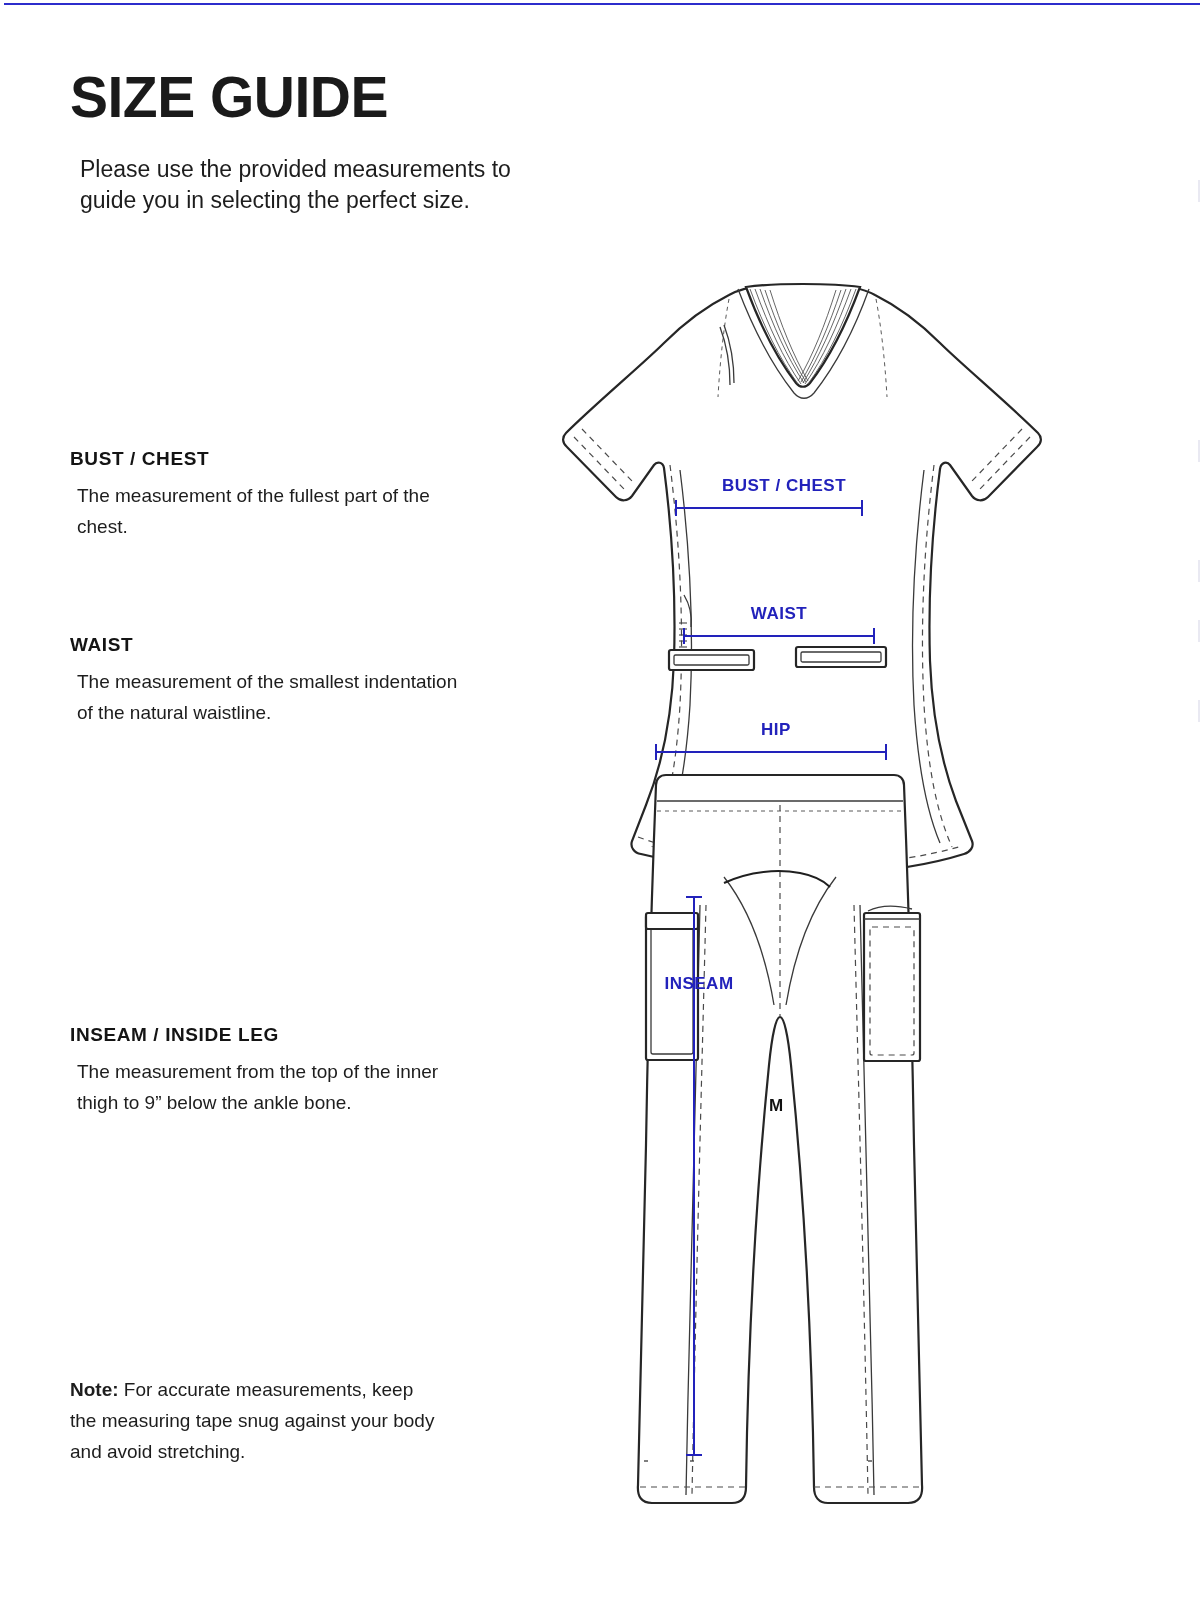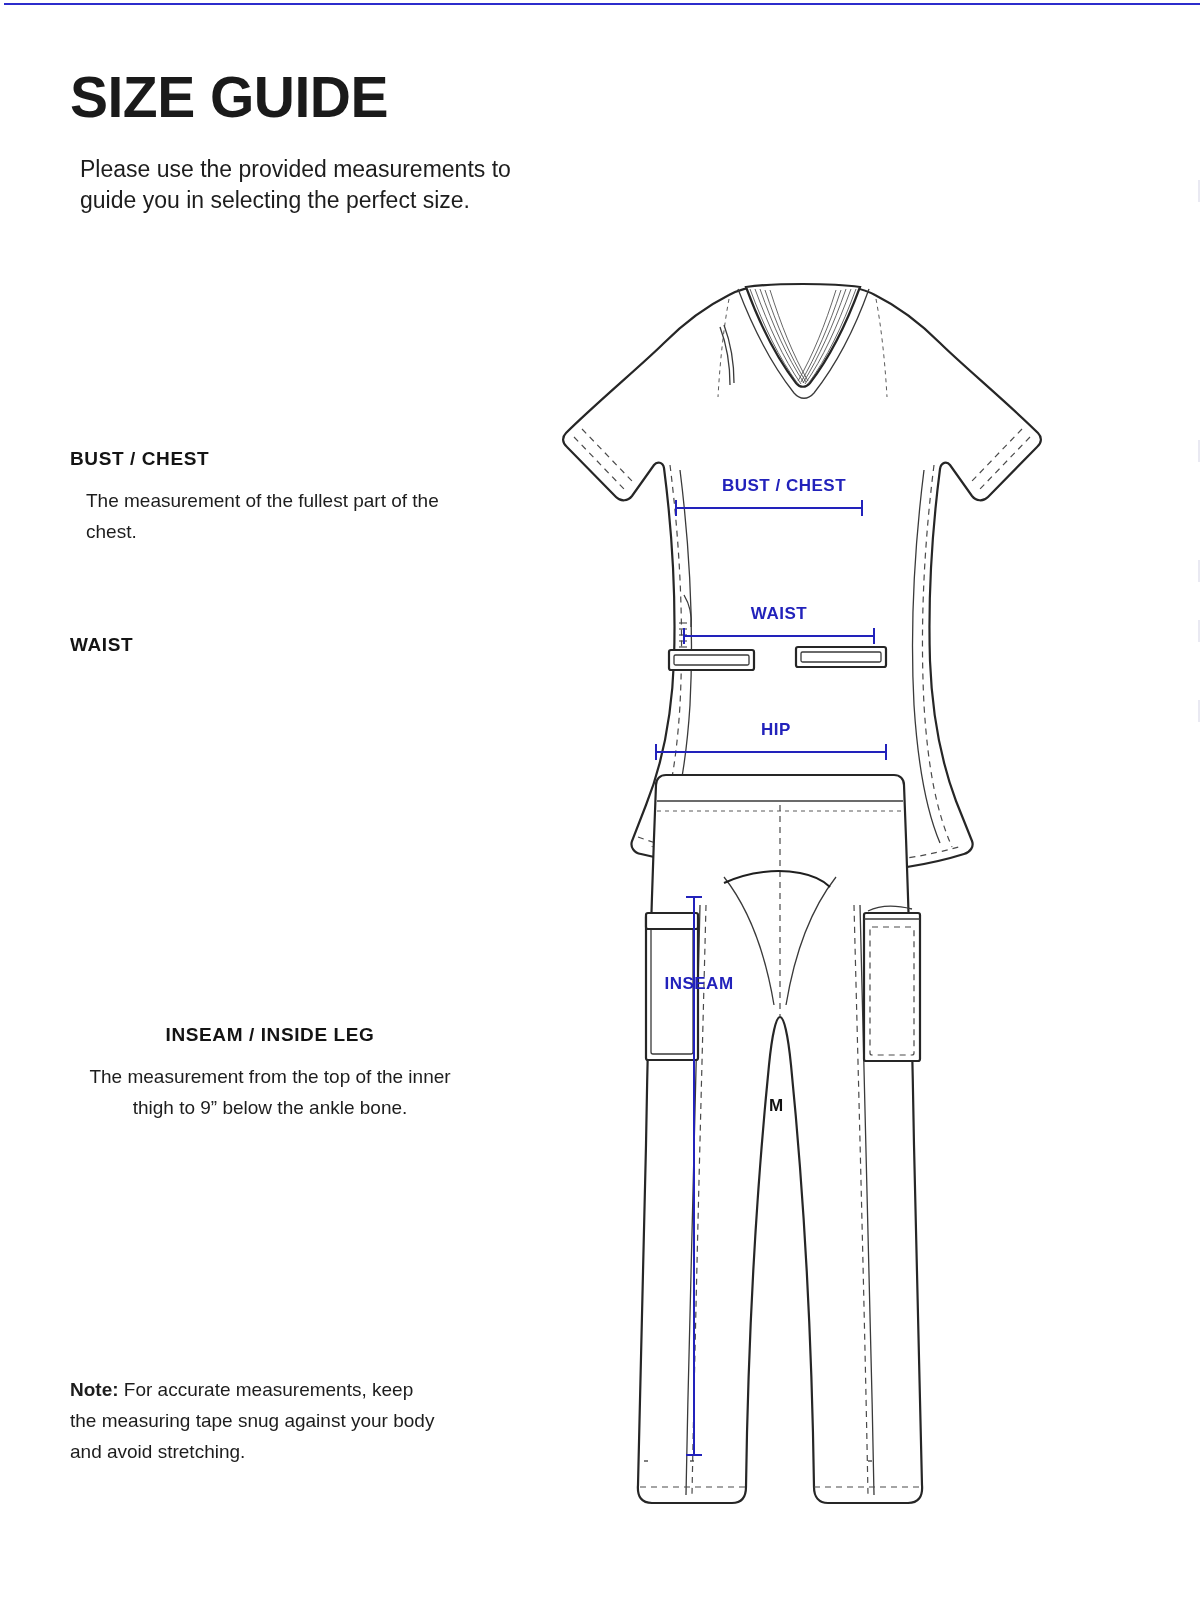--- a/index.html
+++ b/index.html
@@ -59,27 +59,27 @@
   .section h3 {
     font-size: 19px;
     font-weight: 700;
     letter-spacing: 0.6px;
     margin: 0 0 11px 0;
     color: #141414;
   }
   .section p {
     font-size: 19px;
     line-height: 1.62;
-    margin: 16px;
+    margin: 7px;
     color: #1d1d1d;
   }
   .sec-bust  { top: 448px; }
   .sec-waist { top: 634px; }
   .sec-hips  { top: 822px; }
-  .sec-inseam{ top: 1024px; text-align: center; }
+  .sec-inseam{ top: 1024px; }
   .note {
     position: absolute;
     left: 66px;
     top: 1375px;
     width: 370px;
     font-size: 19px;
     line-height: 1.62;
     color: #1d1d1d;
   }
   .note b { font-weight: 700; }
@@ -134,20 +134,21 @@
     <p class="intro">Please use the provided measurements to guide you in selecting the perfect size.</p>
   </div>
 
   <div class="section sec-bust">
     <h3>BUST / CHEST</h3>
     <p>The measurement of the fullest part of the chest.</p>
   </div>
 
   <div class="section sec-waist">
     <h3>WAIST</h3>
+    <p>The measurement of the smallest indentation of the natural waistline.</p>
   </div>
 
   <div class="section sec-hips">
   </div>
 
   <div class="section sec-inseam">
     <h3>INSEAM / INSIDE LEG</h3>
     <p>The measurement from the top of the inner thigh to 9” below the ankle bone.</p>
   </div>
 

